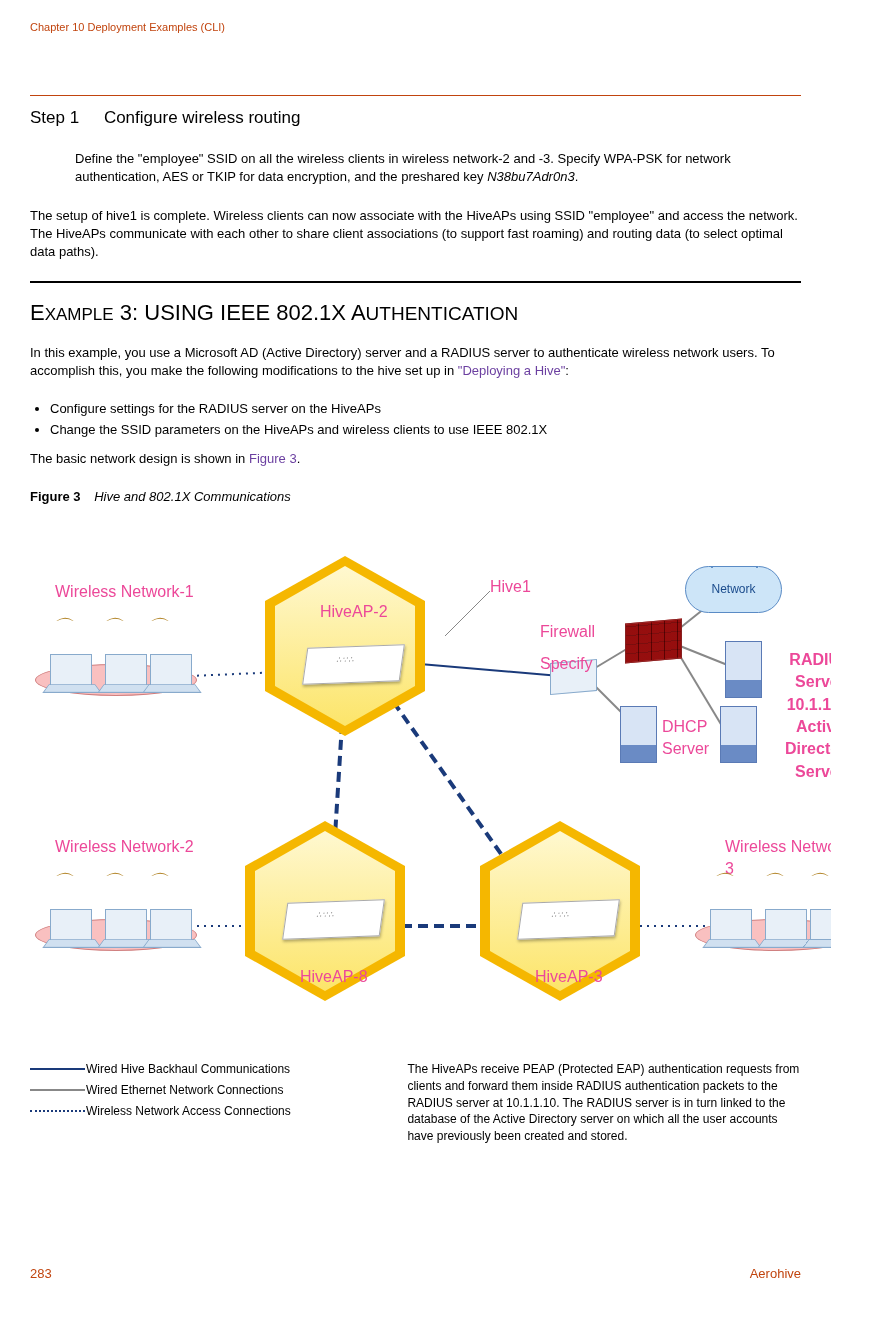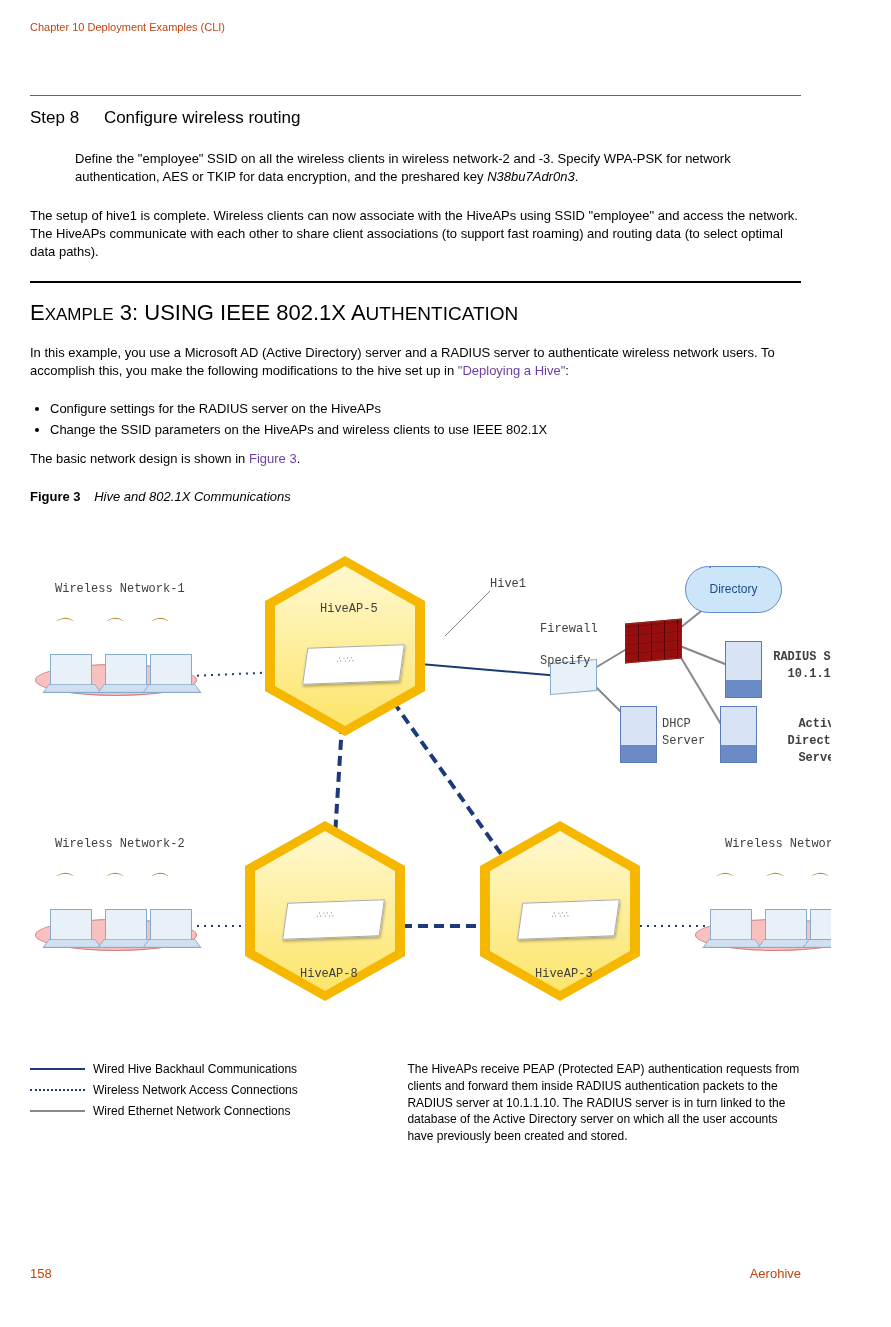--- a/index.html
+++ b/index.html
@@ -150,40 +150,40 @@
     font-size: 12px;
   }
   .cloud::before, .cloud::after {
     content: "";
     position: absolute;
     background: #cde5f8;
     border: 1px solid #5a8bc5;
     border-radius: 50%;
     border-bottom: none;
   }
-  .label { position: absolute; font-size: 12px; color: #404040; font-family: Liberation Mono, monospace; }
+  .label { position: absolute; font-size: 16px; color: #ec4899; }
   .label.bold { font-weight: bold; }
   
   svg.lines {
     position: absolute;
     top: 0; left: 0;
     width: 830px; height: 520px;
     pointer-events: none;
   }
   
   .legend {
     display: flex;
     gap: 40px;
     margin-top: 20px;
     font-family: Arial, sans-serif;
     font-size: 12px;
   }
   .legend-left { width: 360px; }
   .legend-right { width: 420px; }
-  .legend-row { display: flex; align-items: center; margin-bottom: 4px; gap: 8px; }
+  .legend-row { display: flex; align-items: center; margin-bottom: 4px; gap: 1px; }
   .legend-line { width: 55px; height: 0; flex-shrink: 0; }
   .l-wired-hive { border-top: 2px solid #1a3a7a; }
   .l-wireless-hive { border-top: 3px dashed #1a3a7a; }
   .l-wireless-access { border-top: 2px dotted #1a3a7a; }
   .l-wired-eth { border-top: 2px solid #888; }
   
   .footer {
     display: flex;
     justify-content: space-between;
     margin-top: 120px;
@@ -194,21 +194,21 @@
   .italic { font-style: italic; }
 </style>
 </head>
 <body>
 
 <div class="header">Chapter 10 Deployment Examples (CLI)</div>
 
 <hr class="rule">
 
 <div class="step-title">
-  <span class="step-num">Step 8</span>
+  <span class="step-num">Step 1</span>
   <span>Configure wireless routing</span>
 </div>
 
 <div class="indent">
   <span>Define the "employee" SSID on all the wireless clients in wireless network-2 and -3. Specify WPA-PSK for network authentication, AES or TKIP for data encryption, and the preshared key </span><span class="italic">N38bu7Adr0n3</span><span>.</span>
 </div>
 
 <div class="para">The setup of hive1 is complete. Wireless clients can now associate with the HiveAPs using SSID "employee" and access the network. The HiveAPs communicate with each other to share client associations (to support fast roaming) and routing data (to select optimal data paths).</div>
 
 <hr class="thick">
@@ -257,21 +257,21 @@
     <line x1="650" y1="125" x2="700" y2="145" stroke="#888" stroke-width="2"></line>
     <line x1="650" y1="135" x2="695" y2="210" stroke="#888" stroke-width="2"></line>
   </svg>
 
   <div class="hex outer" style="top:35px;left:235px;">
     <div class="hex inner"></div>
   </div>
   <div class="ap-box" style="top:125px;left:275px;">
     <div class="ap-dots">∴∵∴</div>
   </div>
-  <div class="label" style="top:80px;left:290px;">HiveAP-5</div>
+  <div class="label" style="top:80px;left:290px;">HiveAP-2</div>
 
   <div class="hex outer" style="top:300px;left:215px;">
     <div class="hex inner"></div>
   </div>
   <div class="ap-box" style="top:380px;left:255px;">
     <div class="ap-dots">∴∵∴</div>
   </div>
   <div class="label" style="top:445px;left:270px;">HiveAP-8</div>
 
   <div class="hex outer" style="top:300px;left:450px;">
@@ -317,21 +317,21 @@
     <div class="wifi-arc" style="top:-18px;left:115px;">⌒</div>
   </div>
 
   <div class="switch-box" style="top:140px;left:520px;"></div>
   <div class="label" style="top:132px;left:510px;">Specify</div>
 
   <div class="firewall" style="top:100px;left:595px;"></div>
   <div class="label" style="top:100px;left:510px;">Firewall</div>
 
   <div class="cloud" style="top:45px;left:655px;">
-    <span>Directory</span>
+    <span>Network</span>
   </div>
 
   <div class="server-box" style="top:185px;left:590px;"></div>
   <div class="label" style="top:195px;left:632px;">
     <span>DHCP</span><br>
     <span>Server</span>
   </div>
 
   <div class="server-box" style="top:120px;left:695px;"></div>
   <div class="label bold" style="top:128px;left:740px;text-align:center;width:100px;">
@@ -347,27 +347,27 @@
 
 </div>
 
 <div class="legend">
   <div class="legend-left">
     <div class="legend-row">
       <div class="legend-line l-wired-hive"></div>
       <span>Wired Hive Backhaul Communications</span>
     </div>
     <div class="legend-row">
+      <div class="legend-line l-wired-eth"></div>
+      <span>Wired Ethernet Network Connections</span>
+    </div>
+    <div class="legend-row">
       <div class="legend-line l-wireless-access"></div>
       <span>Wireless Network Access Connections</span>
     </div>
-    <div class="legend-row">
-      <div class="legend-line l-wired-eth"></div>
-      <span>Wired Ethernet Network Connections</span>
-    </div>
   </div>
   <div class="legend-right">The HiveAPs receive PEAP (Protected EAP) authentication requests from clients and forward them inside RADIUS authentication packets to the RADIUS server at 10.1.1.10. The RADIUS server is in turn linked to the database of the Active Directory server on which all the user accounts have previously been created and stored.</div>
 </div>
 
 <div class="footer">
-  <span class="page">158</span>
+  <span class="page">283</span>
   <span class="brand">Aerohive</span>
 </div>
 
 </body></html>

